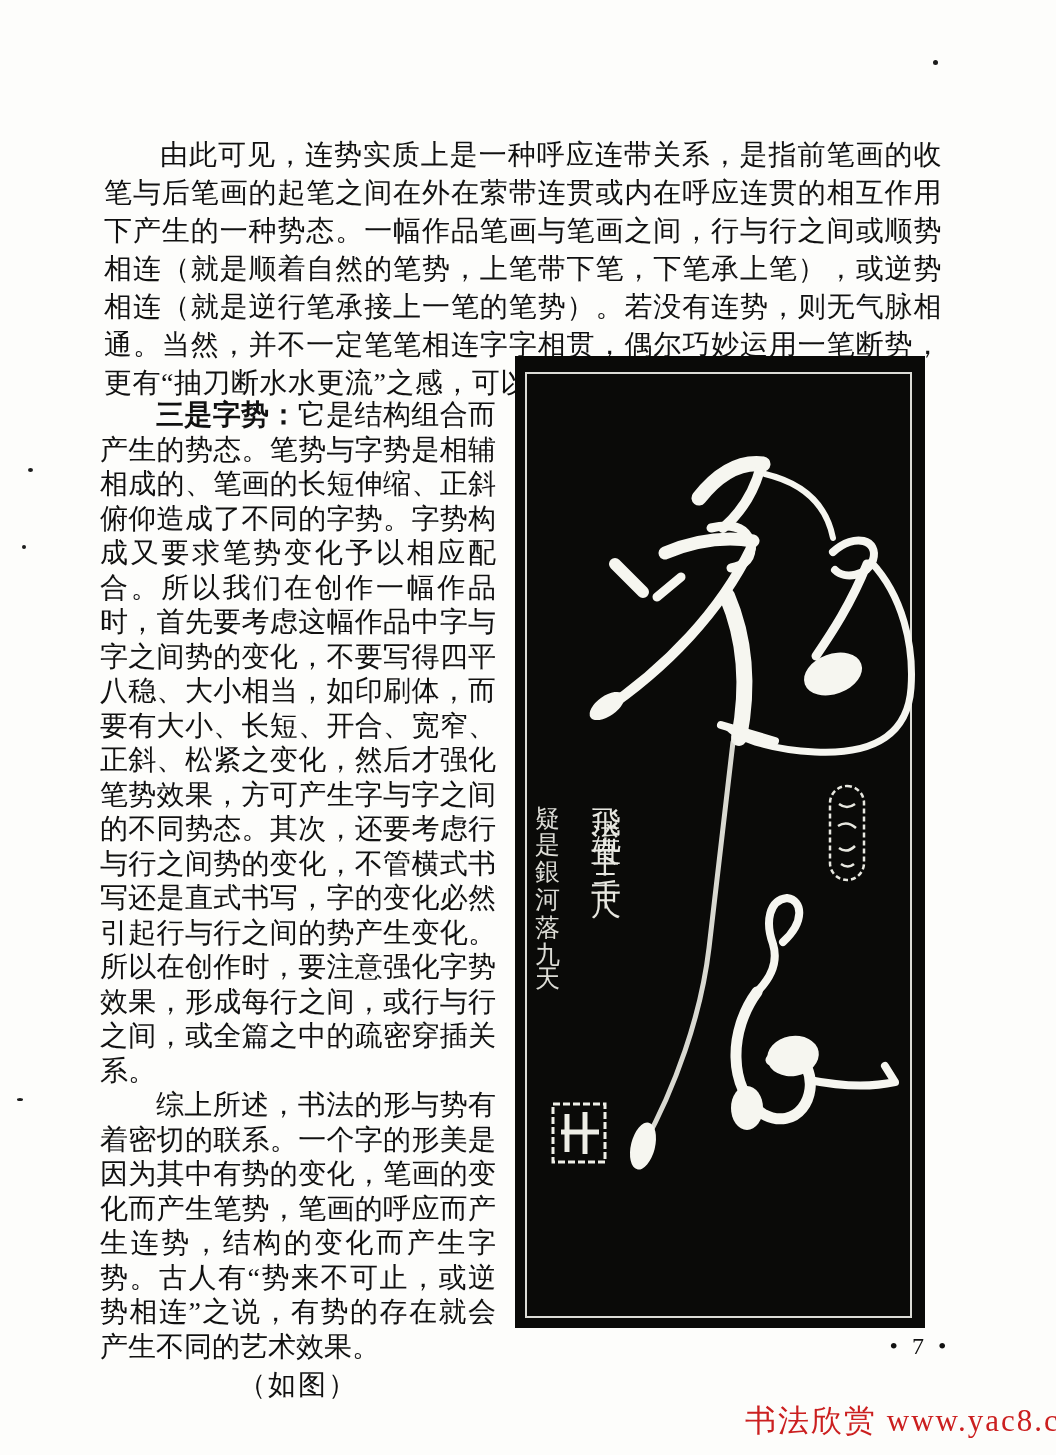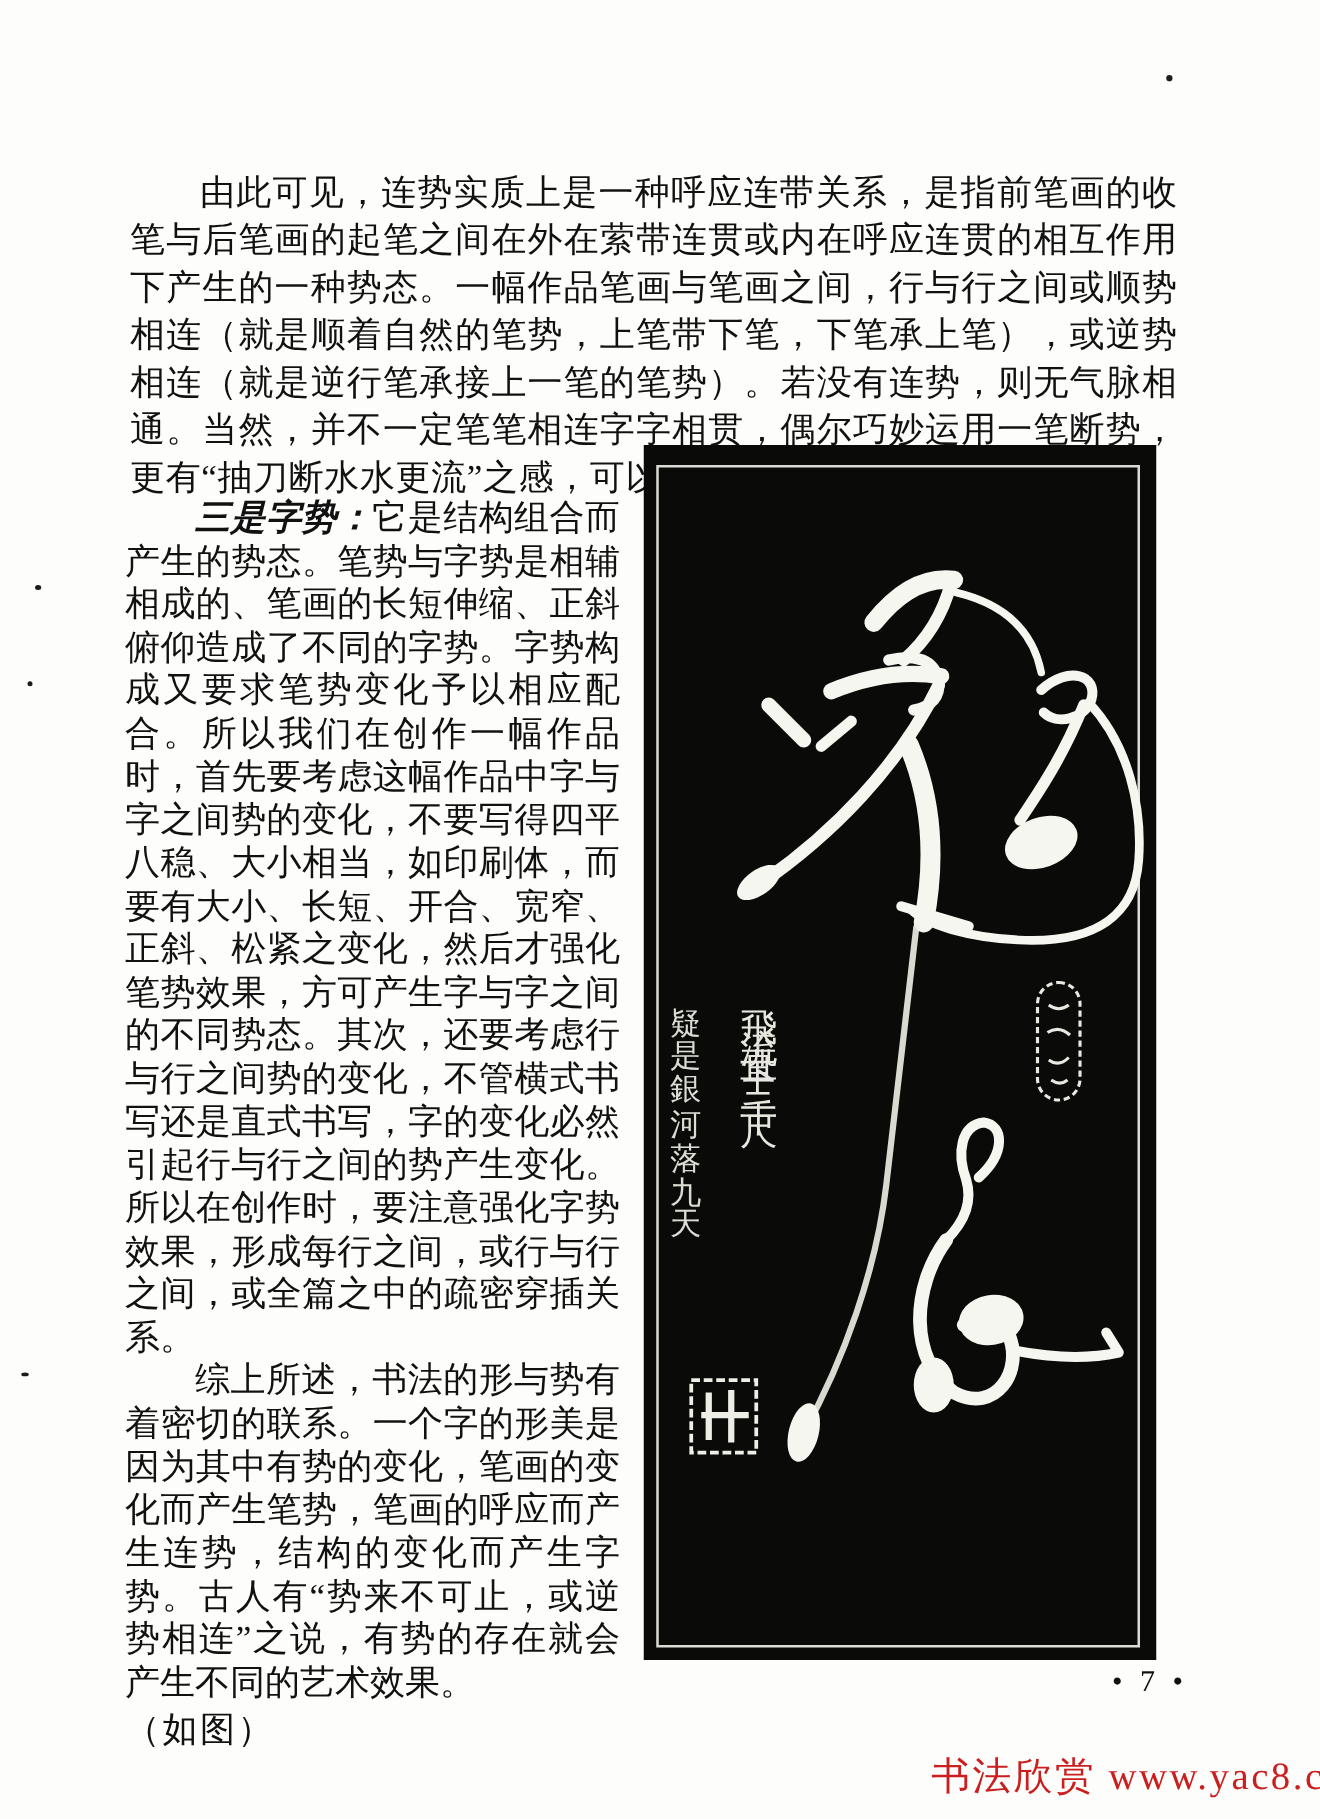--- a/index.html
+++ b/index.html
@@ -14,22 +14,22 @@
   .intro{
     position:absolute; left:104px; top:136px; width:838px;
     font-size:28px; line-height:38px; text-align:justify;
     text-indent:2em; letter-spacing:.5px;
   }
   .col{
     position:absolute; left:100px; top:398px; width:396px;
     font-size:28px; line-height:34.5px; text-align:justify;
   }
   .col p{ text-indent:2em; }
-  .lead{ font-weight:bold;font-style:italic; }
-  .caption{ text-indent:0 !important; margin-top:4px; letter-spacing:2px; }
+  .lead{ font-weight:bold; }
+  .caption{ text-align:center; text-indent:0 !important; margin-top:4px; letter-spacing:2px; }
   
   .plate{
     position:absolute; left:515px; top:356px; width:410px; height:972px;
     background:var(--plate);
   }
   .plate-frame{
     position:absolute; left:10px; top:16px; right:13px; bottom:10px;
     border:2px solid #efefe8; opacity:.92;
   }
   .plate svg{ position:absolute; left:0; top:0; }

